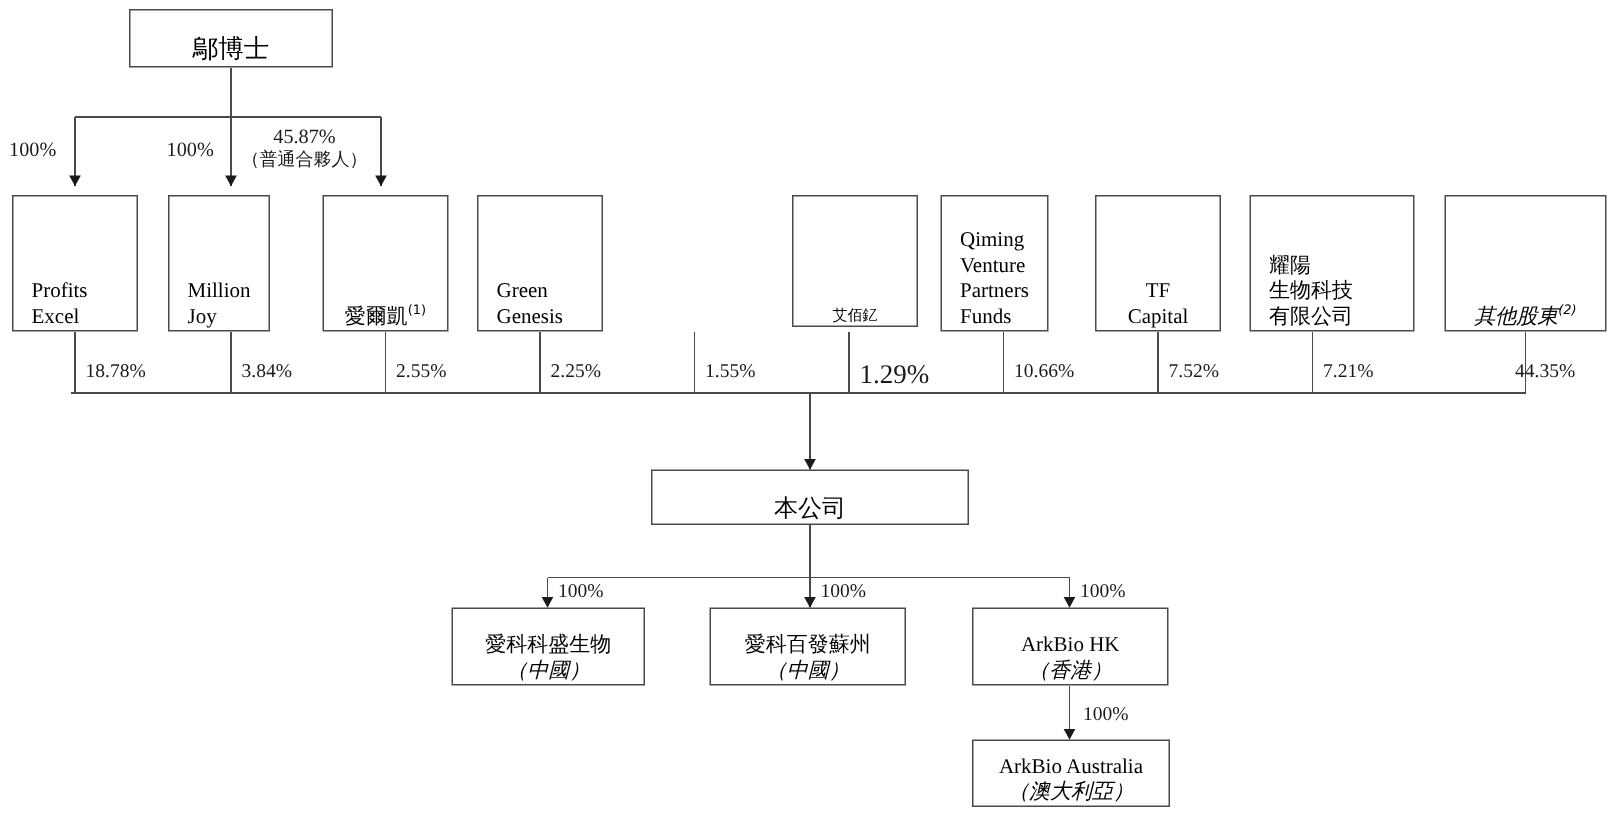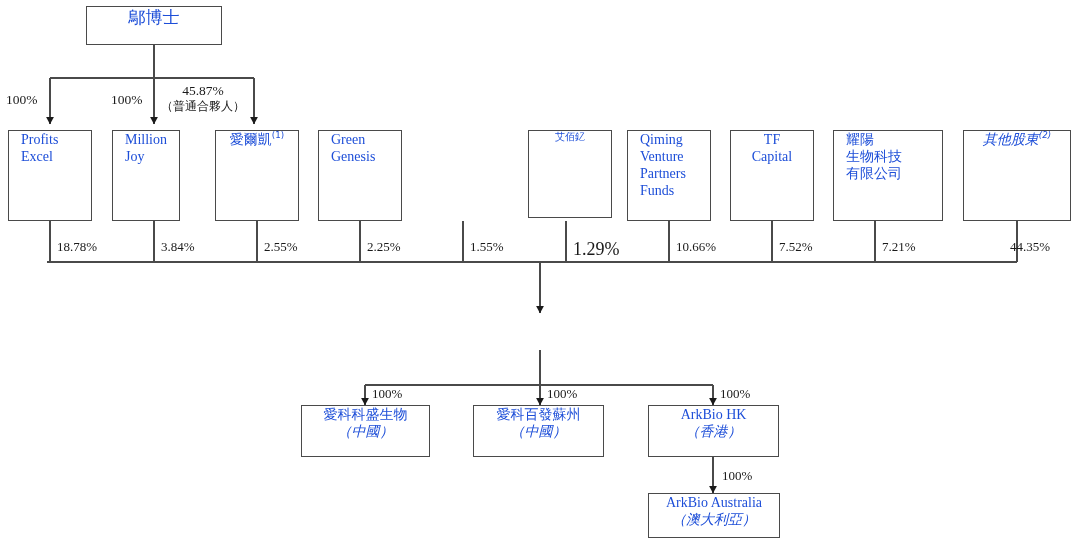--- a/index.html
+++ b/index.html
@@ -22,23 +22,23 @@
     width: 1080px;
     height: 550px;
     pointer-events: none;
   }
   .node {
     position: absolute;
     box-sizing: border-box;
     border: 1px solid #4a4a4a;
     background: #ffffff;
     display: flex;
-    align-items: flex-start;
+    align-items: flex-end;
     justify-content: center;
-    color: #1d4ed8;
+    color: #000000;
   }
   .node .lines {
     width: 100%;
     padding: 0 8px;
     box-sizing: border-box;
     line-height: 1.22;
   }
   .node.align-left .lines {
     text-align: left;
     padding-left: 12px;
@@ -151,21 +151,21 @@
     </div>
   </div>
 
 
   <div class="node align-center" style="left:528px; top:130px; width:84px; height:88px; font-size:10px;">
     <div class="lines">
       <span class="ln cjk">艾佰釔</span>
     </div>
   </div>
 
-  <div class="node align-left" style="left:627px; top:130px; width:84px; height:91px; font-size:14px;">
+  <div class="node align-left" style="left:627px; top:130px; width:72px; height:91px; font-size:14px;">
     <div class="lines">
       <span class="ln">Qiming</span>
       <span class="ln">Venture</span>
       <span class="ln">Partners</span>
       <span class="ln">Funds</span>
     </div>
   </div>
 
   <div class="node align-center" style="left:730px; top:130px; width:84px; height:91px; font-size:14px;">
     <div class="lines">
@@ -212,20 +212,25 @@
   <div class="label" style="left:779px; top:239px; font-size:13px;">
     <span class="ln">7.52%</span>
   </div>
   <div class="label" style="left:882px; top:239px; font-size:13px;">
     <span class="ln">7.21%</span>
   </div>
   <div class="label" style="left:1010px; top:239px; font-size:13px;">
     <span class="ln">44.35%</span>
   </div>
 
+  <div class="node align-center" style="left:434px; top:313px; width:212px; height:37px; font-size:16px;">
+    <div class="lines">
+      <span class="ln cjk">本公司</span>
+    </div>
+  </div>
 
   <div class="label" style="left:372px; top:386px; font-size:13px;">
     <span class="ln">100%</span>
   </div>
   <div class="label" style="left:547px; top:386px; font-size:13px;">
     <span class="ln">100%</span>
   </div>
   <div class="label" style="left:720px; top:386px; font-size:13px;">
     <span class="ln">100%</span>
   </div>

